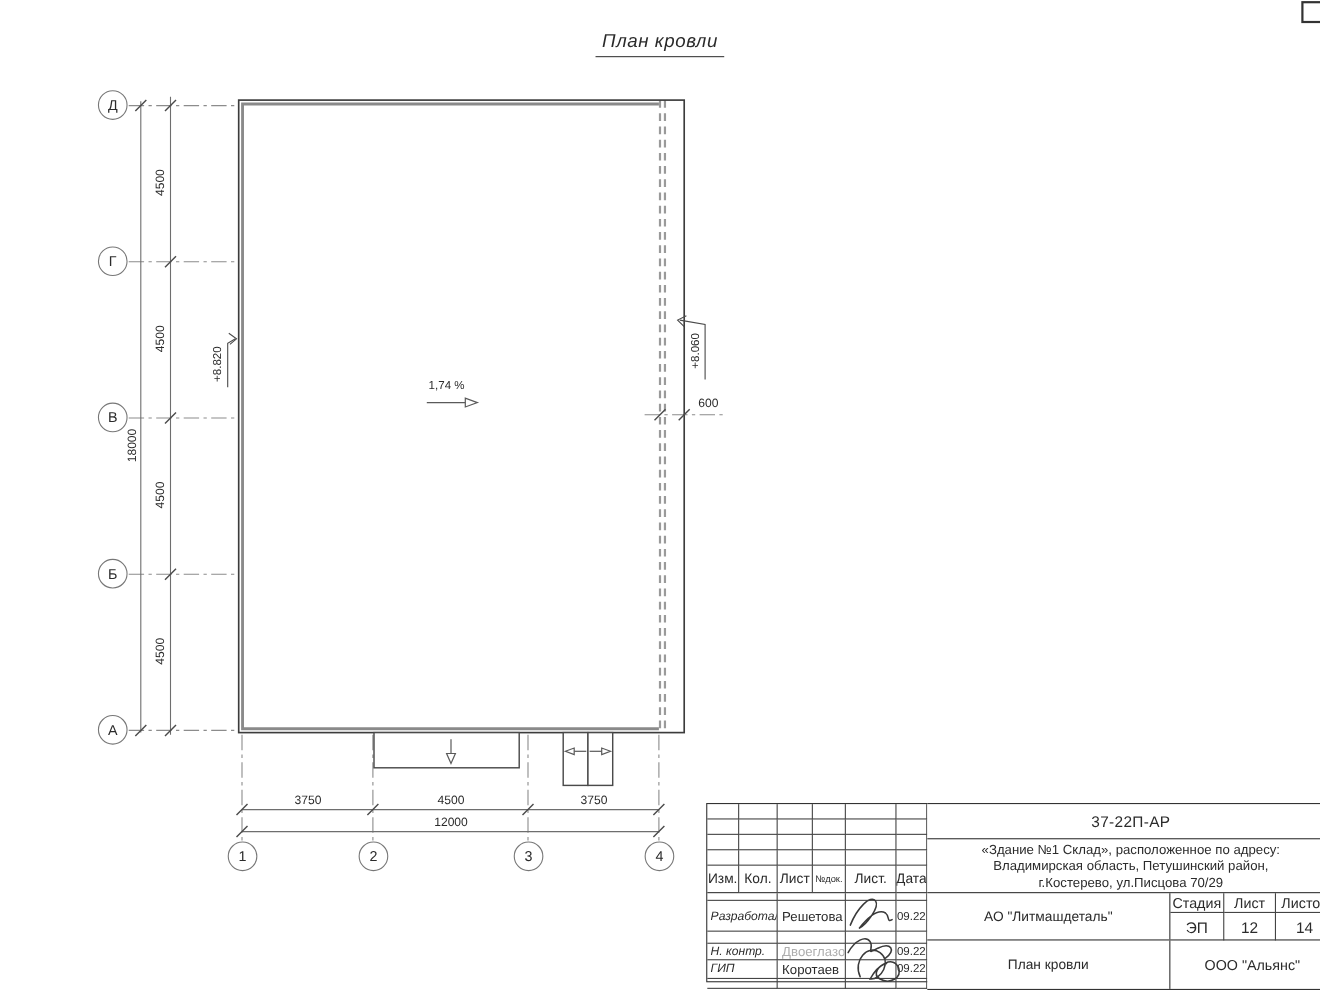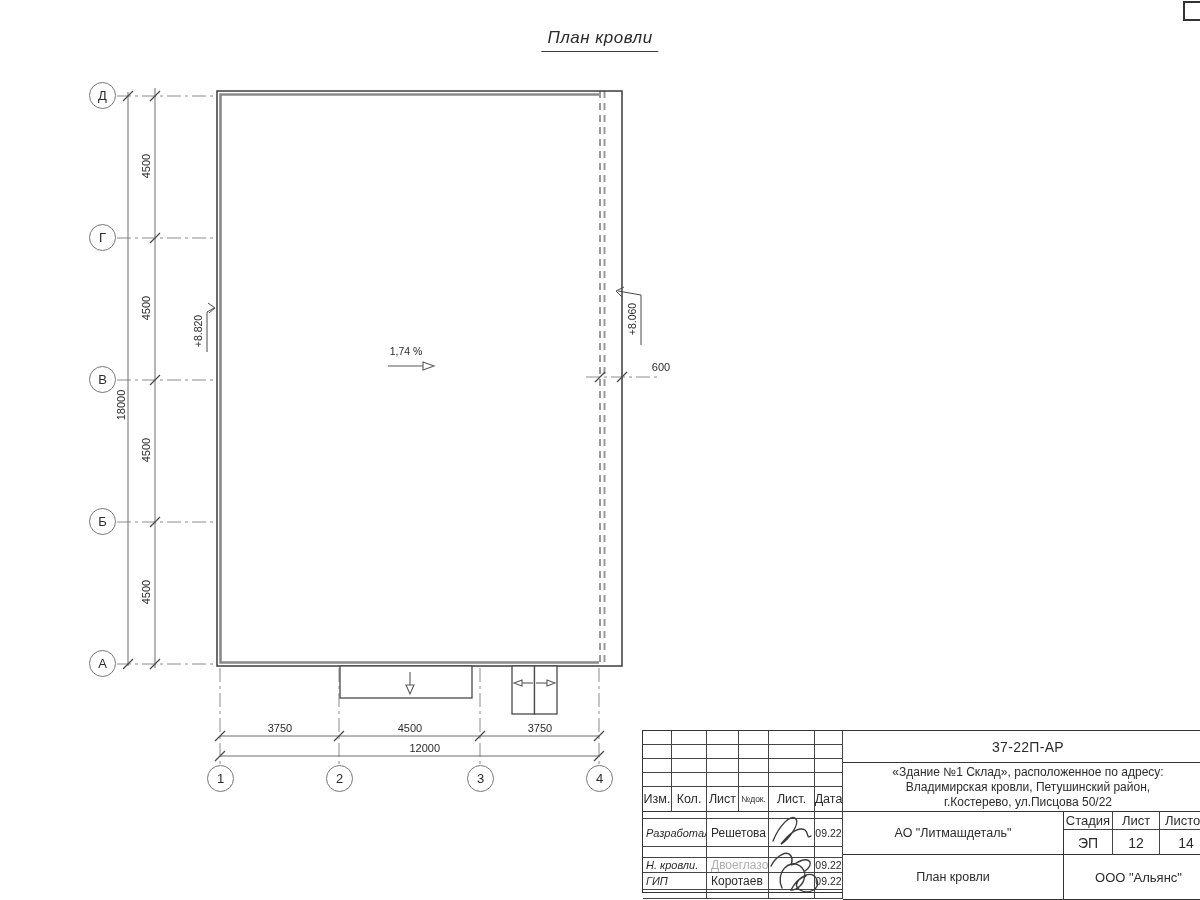--- a/index.html
+++ b/index.html
@@ -80,22 +80,22 @@
 
 <div class="lbl ctr rot" style="left:116px;top:160px;width:60px;font-size:11px;">4500</div>
 <div class="lbl ctr rot" style="left:116px;top:302px;width:60px;font-size:11px;">4500</div>
 <div class="lbl ctr rot" style="left:116px;top:444px;width:60px;font-size:11px;">4500</div>
 <div class="lbl ctr rot" style="left:116px;top:586px;width:60px;font-size:11px;">4500</div>
 <div class="lbl ctr rot" style="left:91px;top:399px;width:60px;font-size:11px;">18000</div>
 
 <div class="lbl ctr" style="left:250px;top:722px;width:60px;font-size:11px;">3750</div>
 <div class="lbl ctr" style="left:380px;top:722px;width:60px;font-size:11px;">4500</div>
 <div class="lbl ctr" style="left:510px;top:722px;width:60px;font-size:11px;">3750</div>
-<div class="lbl ctr" style="left:380px;top:742px;width:60px;font-size:11px;text-align:right;">12000</div>
-<div class="lbl ctr" style="left:624px;top:361px;width:40px;font-size:11px;margin-left:17px;">600</div>
+<div class="lbl ctr" style="left:380px;top:742px;width:60px;font-size:11px;">12000</div>
+<div class="lbl ctr" style="left:624px;top:361px;width:40px;font-size:11px;">600</div>
 
 <div class="lbl ctr rot" style="left:168px;top:325px;width:60px;font-size:10.5px;">+8.820</div>
 <div class="lbl ctr rot" style="left:602px;top:313px;width:60px;font-size:10.5px;">+8.060</div>
 <div class="lbl ctr" style="left:376px;top:345px;width:60px;font-size:10.5px;text-align:center;">1,74 %</div>
 <div class="lbl" style="left:417px;top:676px;font-size:8px;">26,8%</div>
 <div class="lbl ctr" style="left:508px;top:693px;width:30px;font-size:7px;">26,6%</div>
 <div class="lbl ctr" style="left:531px;top:693px;width:30px;font-size:7px;">26,6%</div>
 
 <div class="tb tb-left">
 
@@ -139,42 +139,42 @@
   <div class="c s2 role">Разработал</div>
   <div class="c s2 name">Решетова</div>
   <div class="c"></div>
   <div class="c date">09.22</div>
 
   <div class="c s2"></div>
     <div class="c s2"></div>
     <div class="c"></div>
     <div class="c"></div>
 
-  <div class="c s2 role">Н. кровли.</div>
+  <div class="c s2 role">Н. контр.</div>
   <div class="c s2 name gray">Двоеглазов</div>
   <div class="c"></div>
   <div class="c date">09.22</div>
 
   <div class="c s2 role">ГИП</div>
   <div class="c s2 name">Коротаев</div>
   <div class="c"></div>
   <div class="c date">09.22</div>
 
   <div class="c s2"></div>
     <div class="c s2"></div>
     <div class="c"></div>
     <div class="c"></div>
 </div>
 
 <div class="tb tb-right">
   <div class="band docband">37-22П-АР</div>
   <div class="band addr">
     <div>«Здание №1 Склад», расположенное по адресу:</div>
-    <div>Владимирская кровли, Петушинский район,</div>
-    <div>г.Костерево, ул.Писцова 50/22</div>
+    <div>Владимирская область, Петушинский район,</div>
+    <div>г.Костерево, ул.Писцова 70/29</div>
   </div>
   <div class="band mid">
     <div class="company">АО "Литмашдеталь"</div>
     <div class="stagegrid">
       <div class="sc">Стадия</div>
       <div class="sc">Лист</div>
       <div class="sc">Листов</div>
       <div class="sc val">ЭП</div>
       <div class="sc val">12</div>
       <div class="sc val">14</div>

